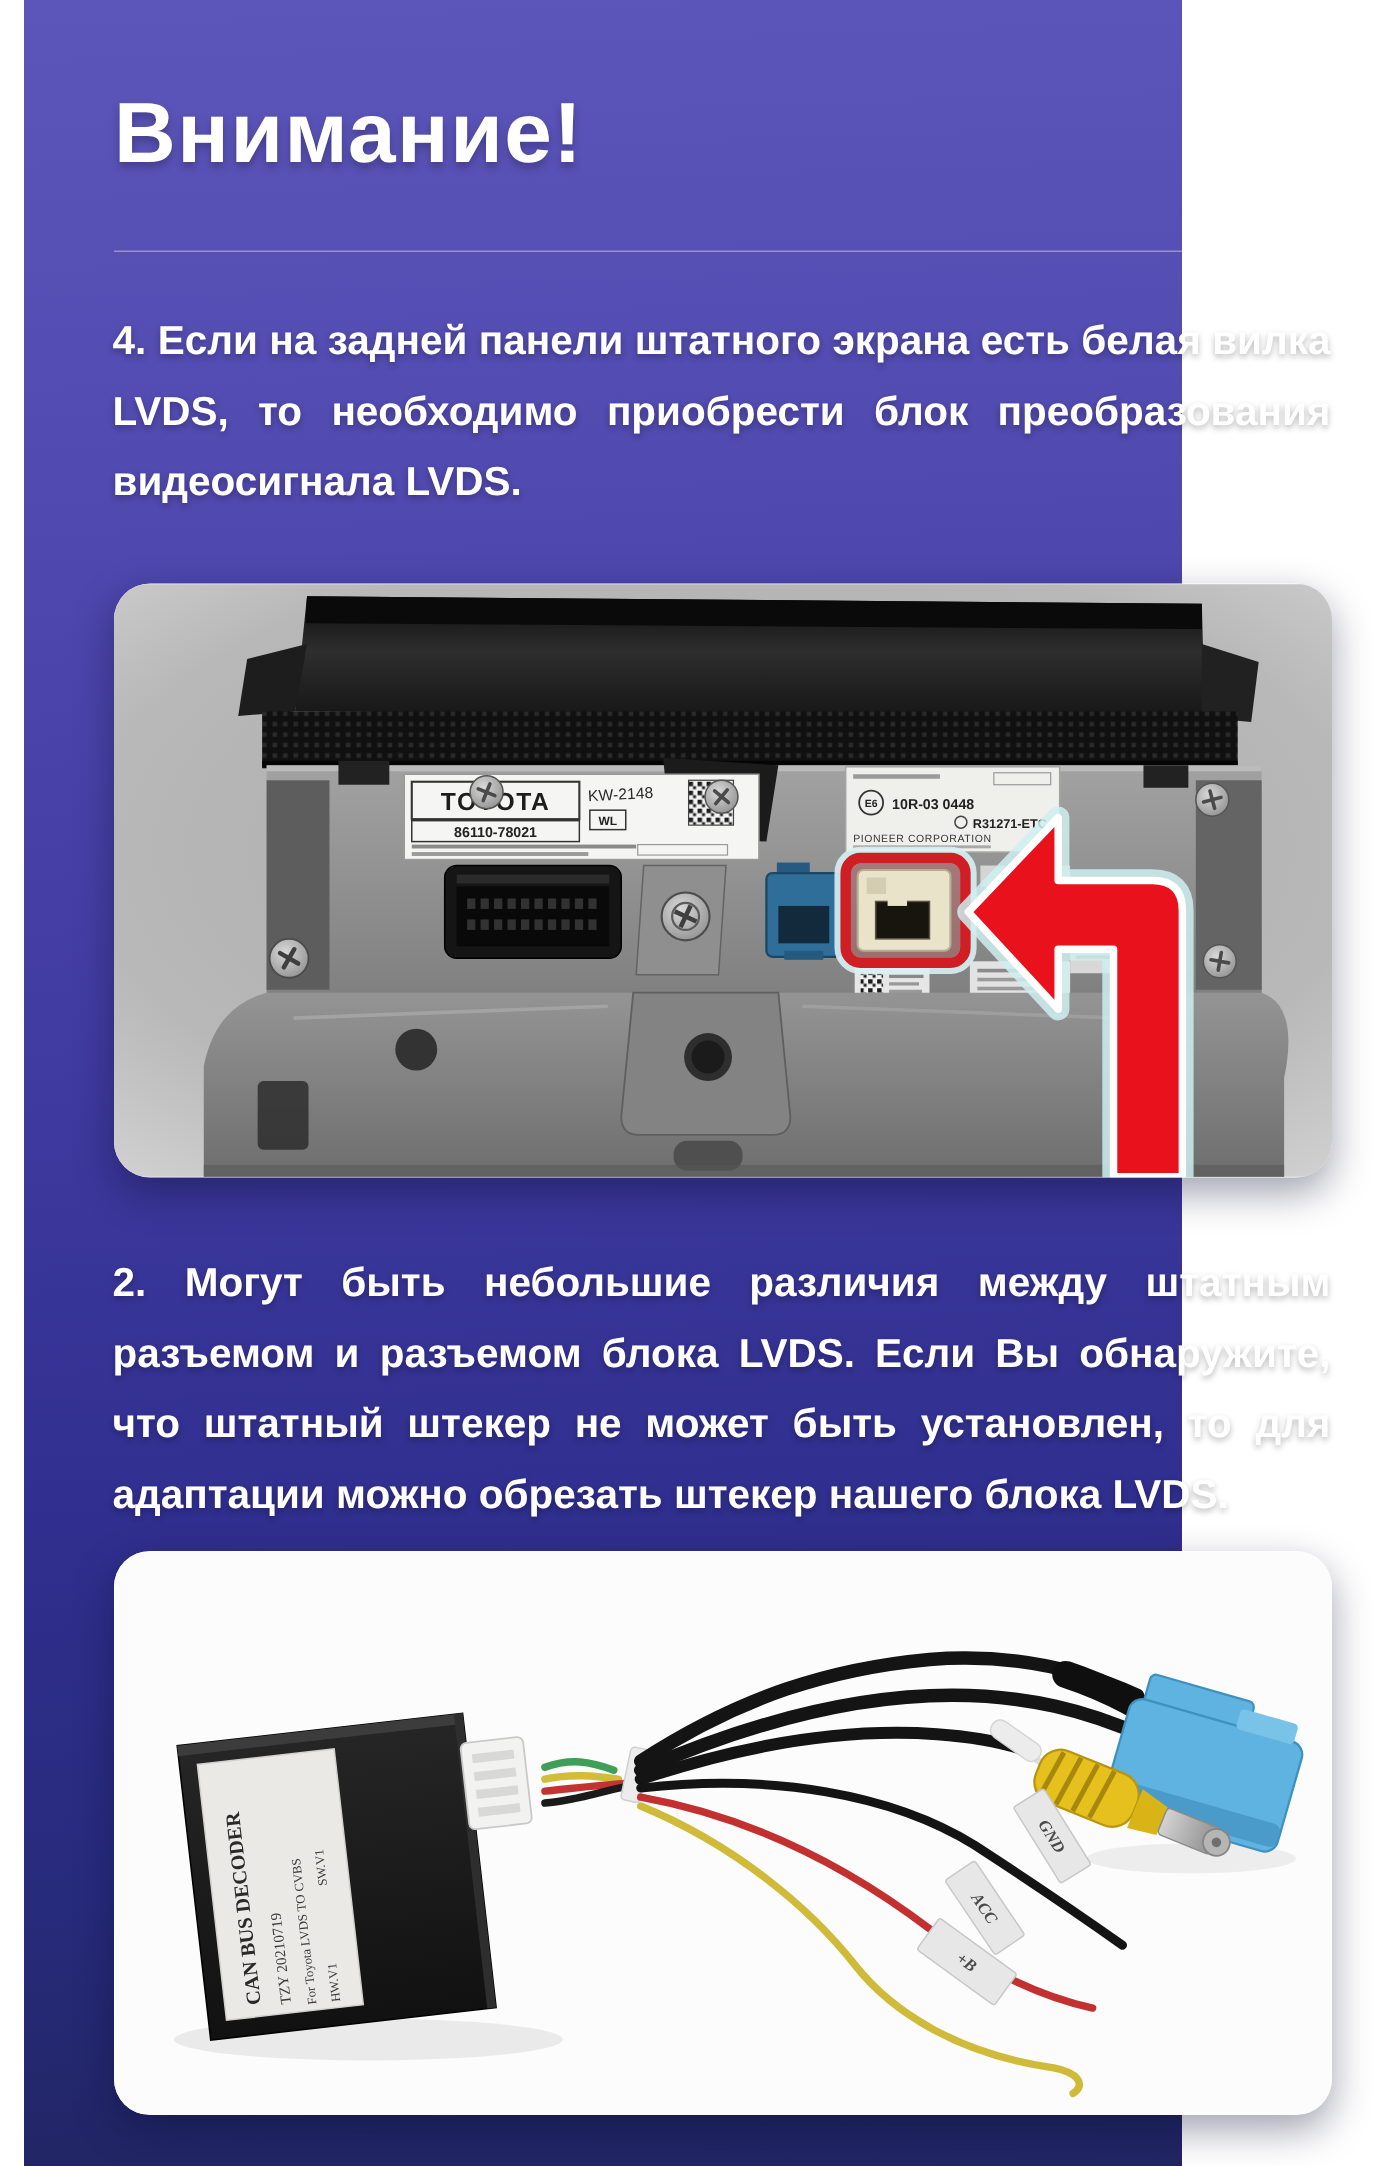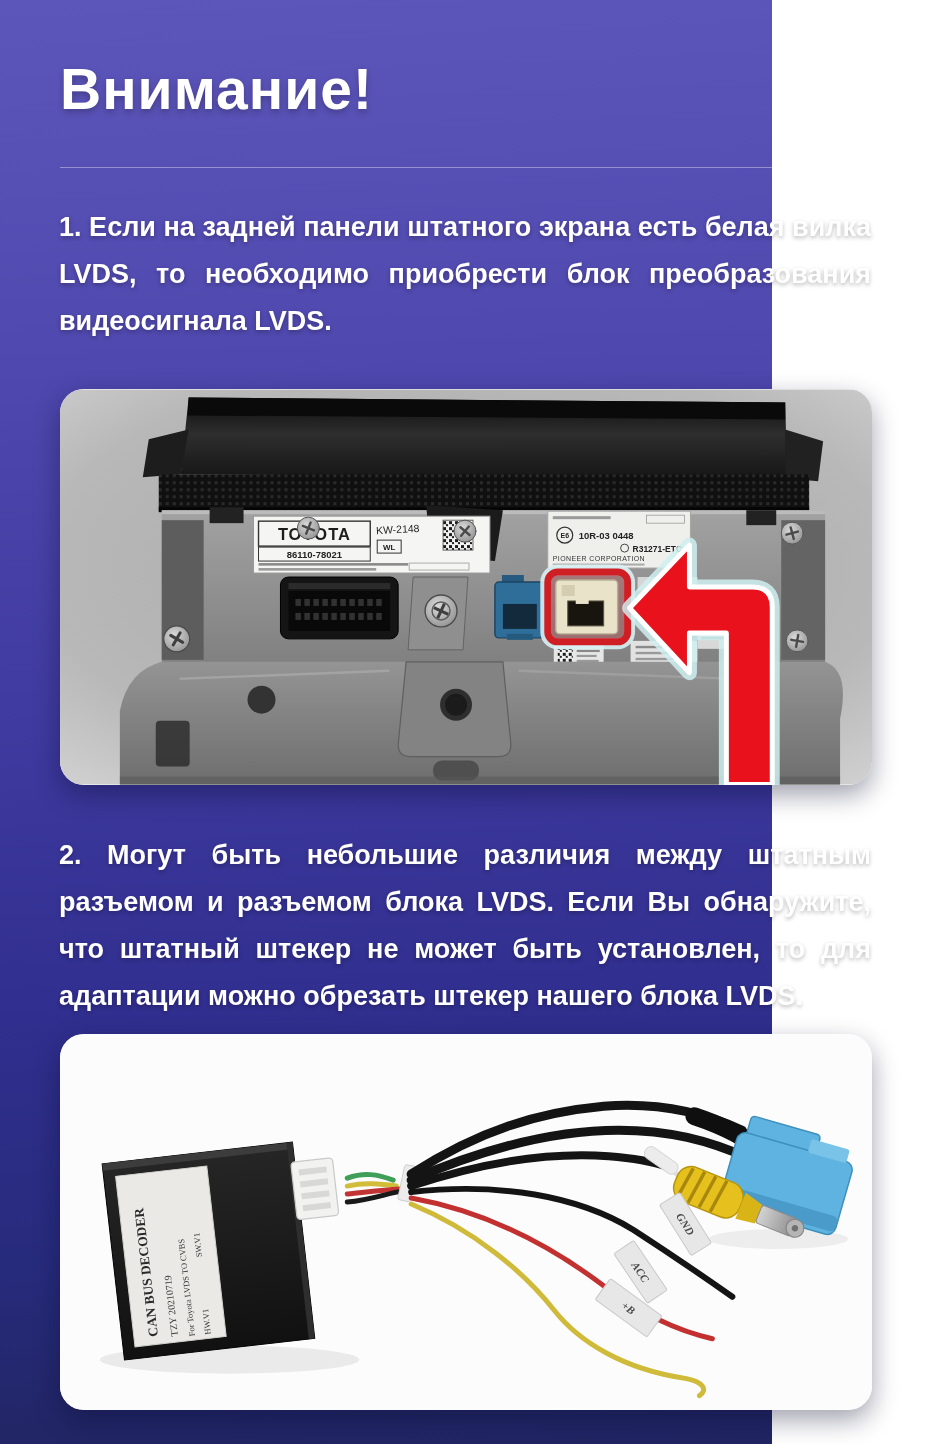--- a/index.html
+++ b/index.html
@@ -1,19 +1,19 @@
 <!DOCTYPE html>
 <html><head>
 <meta charset="utf-8">
 <style>
   html,body{margin:0;padding:0;}
   body{width:930px;height:1444px;overflow:hidden;
        font-family:"Liberation Sans",sans-serif;}
   .page{position:relative;width:772px;height:1444px;
-        background:linear-gradient(178deg,#5d56ba 0%,#4f48ae 25%,#403ba0 48%,#312f90 68%,#272b7c 86%,#212562 100%);}
+        background:linear-gradient(178deg,#5d56ba 0%,#4f48ae 25%,#403ba0 48%,#312f90 68%,#272b7c 86%,#212562 100%);margin-left:16px;}
   .title{position:absolute;left:60px;top:56px;margin:0;color:#ffffff;
          font-size:57px;font-weight:700;letter-spacing:1px;
          text-shadow:0 3px 6px rgba(0,0,0,.25);}
   .warn-icon{position:absolute;left:810px;top:64px;width:74px;height:66px;}
   .divider{position:absolute;left:60px;top:167px;width:810px;height:1px;
            background:rgba(255,255,255,.38);}
   .note{position:absolute;left:59px;width:812px;margin:0;color:#ffffff;
         font-size:27px;font-weight:700;line-height:47px;
         text-align:justify;text-align-last:left;
         text-shadow:0 2px 4px rgba(0,0,0,.28);}
@@ -35,21 +35,21 @@
   <h1 class="title">Внимание!</h1>
 
   <svg class="warn-icon" viewBox="0 0 74 66">
     <path d="M33 7 Q37 1 41 7 L69 55 Q72 62 64 62 L10 62 Q2 62 5 55 Z" fill="none" stroke="#ffffff" stroke-width="5" stroke-linejoin="round"></path>
     <line x1="37" y1="24" x2="37" y2="42" stroke="#ffffff" stroke-width="5.5" stroke-linecap="round"></line>
     <circle cx="37" cy="52" r="3.6" fill="#ffffff"></circle>
   </svg>
 
   <div class="divider"></div>
 
-  <p class="note note1">1. Если на задней панели штатного экрана есть белая вилка LVDS, то необходимо приобрести блок преобразования видеосигнала LVDS.</p>
+  <p class="note note1">4. Если на задней панели штатного экрана есть белая вилка LVDS, то необходимо приобрести блок преобразования видеосигнала LVDS.</p>
 
   <figure class="card card1">
     <svg viewBox="0 0 814 396">
       <defs>
         <radialGradient id="photoBg" cx="50%" cy="45%" r="75%">
           <stop offset="0%" stop-color="#a9a9a9"></stop>
             <stop offset="70%" stop-color="#b8b8b8"></stop>
             <stop offset="100%" stop-color="#d2d2d2"></stop>
         </radialGradient>
         <linearGradient id="slabG" x1="0" y1="0" x2="0" y2="1">

